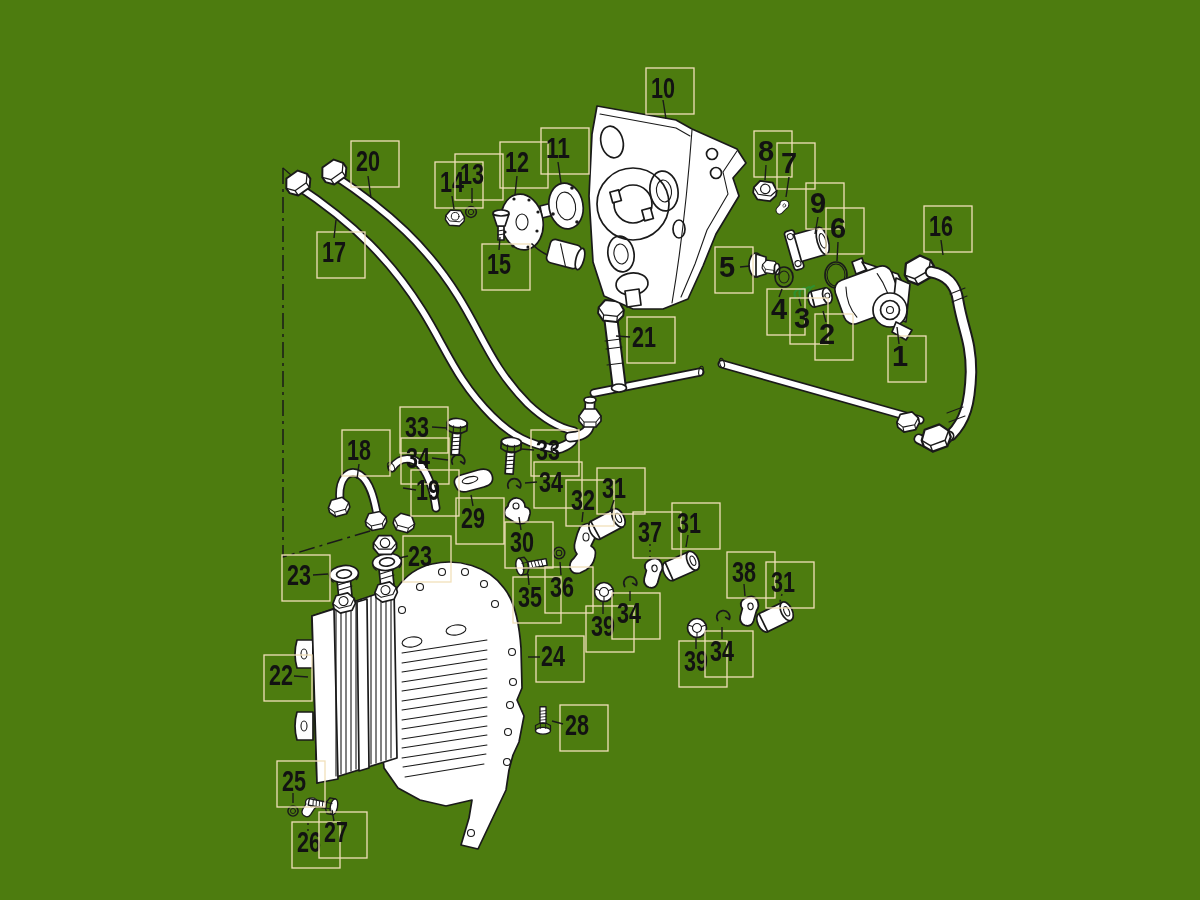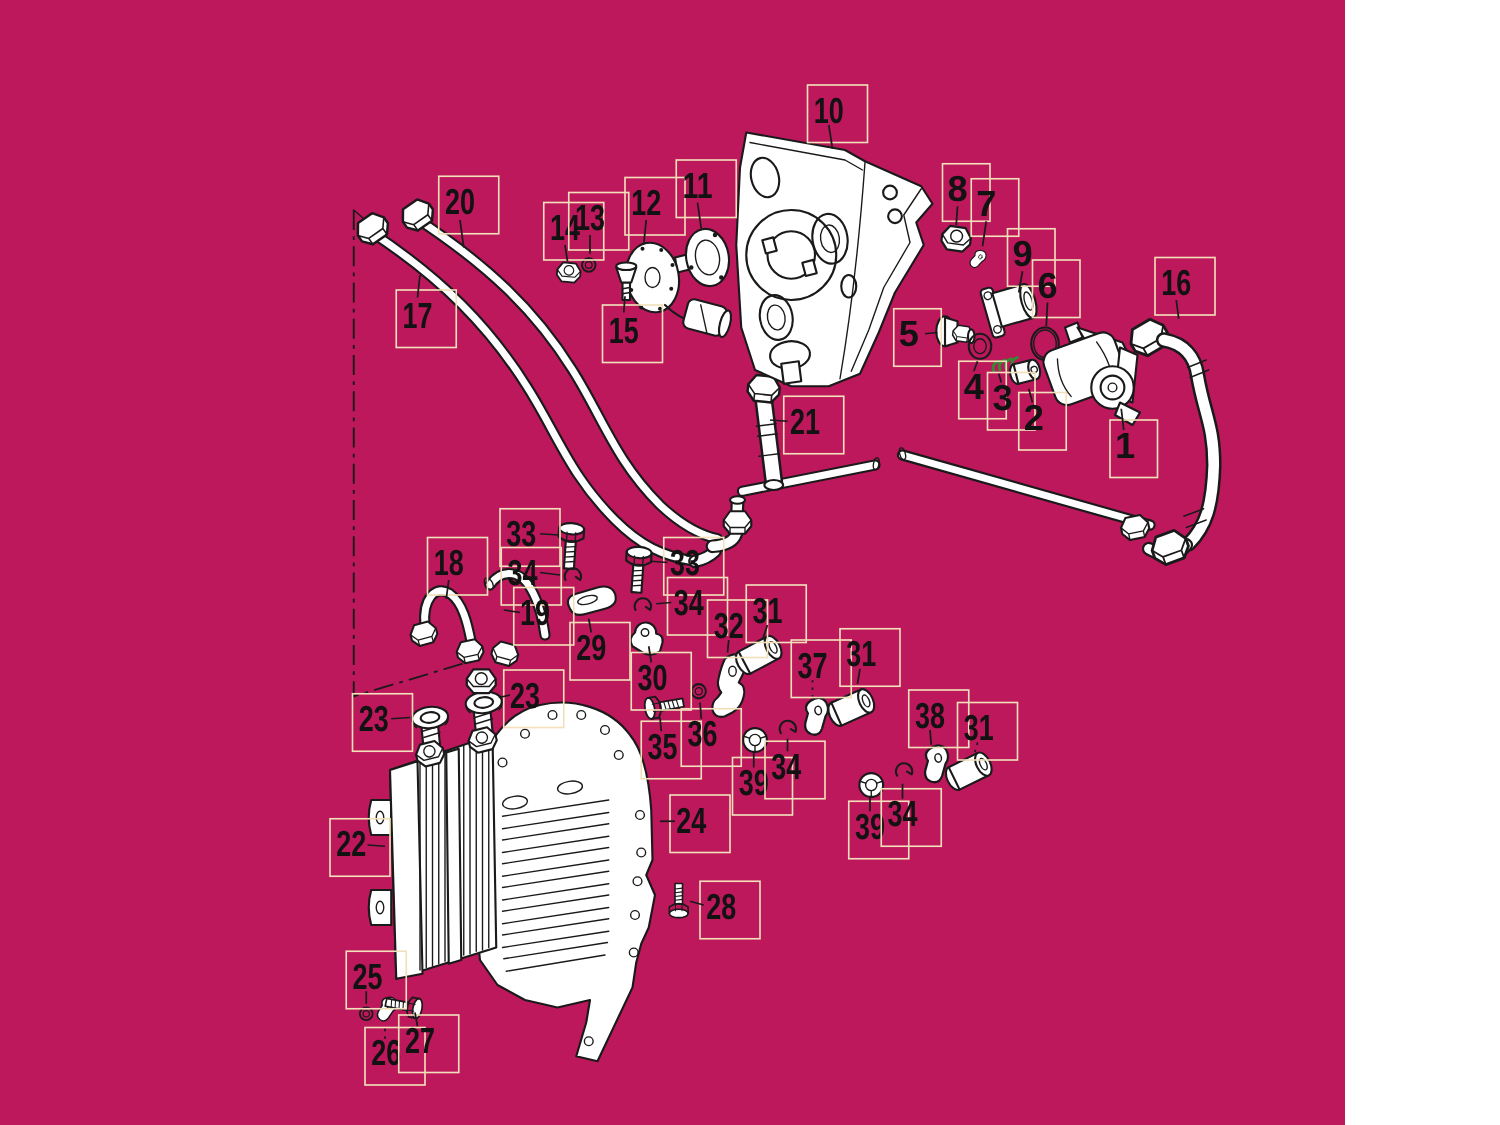--- a/index.html
+++ b/index.html
@@ -1,16 +1,16 @@
 <!DOCTYPE html>
 <html style="--line: #1a1a1a; --label: #121212; --hl: #2f8f2f; --hotspot: #f2e0ba;"><head>
 <meta charset="utf-8">
 <style>
   html,body{margin:0;padding:0;background:#ffffff;}
-  .page{position:relative;width:1076px;height:900px;background:#be185d;overflow:hidden;}
+  .page{position:relative;width:1200px;height:900px;background:#4d7c0f;overflow:hidden;}
   svg{display:block;}
   .ln{fill:none;stroke:var(--line,#1a1a1a);stroke-width:1.7;stroke-linejoin:round;stroke-linecap:round;}
   .fw{fill:#ffffff;stroke:var(--line,#1a1a1a);stroke-width:1.7;stroke-linejoin:round;}
   .thin{stroke-width:1.1;}
   .dot{fill:var(--line,#1a1a1a);stroke:none;}
   .tube-o{fill:none;stroke:var(--line,#1a1a1a);stroke-width:9;stroke-linecap:round;}
   .tube-i{fill:none;stroke:#ffffff;stroke-width:5.6;stroke-linecap:round;}
   .tw-o{stroke-width:15;} .tw-i{stroke-width:11;}
   .tm-o{stroke-width:11;} .tm-i{stroke-width:7.5;}
   .tb-o{stroke-width:12.5;} .tb-i{stroke-width:8.5;}

